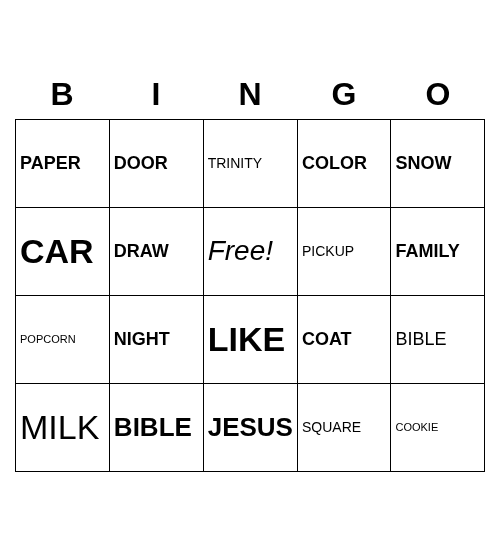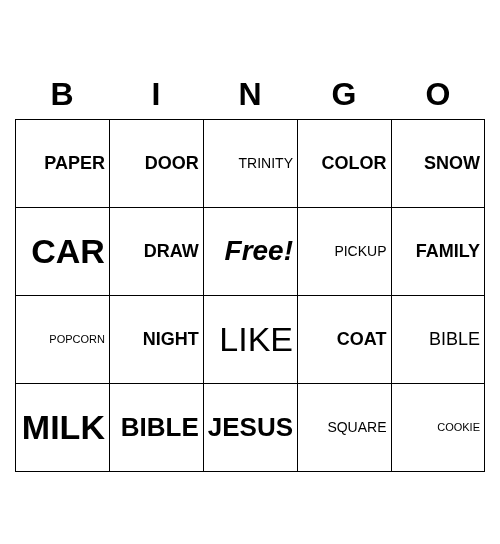--- a/index.html
+++ b/index.html
@@ -42,21 +42,21 @@
     }
 
     .bingo-grid {
       width: 100%;
       border-collapse: collapse;
       border: 1.5px solid #000;
     }
 
     .bingo-grid td {
       border: 1.5px solid #000;
-      text-align: right;
+      text-align: left;
       vertical-align: middle;
       height: 88px;
       width: 94px;
       padding: 4px;
     }
 
     .cell-text {
       display: block;
       line-height: 1.1;
     }
@@ -96,49 +96,49 @@
           </td>
         </tr>
         <tr>
           <td>
             <span class="cell-text" style="font-size: 34px; font-weight: bold;">CAR</span>
           </td>
           <td>
             <span class="cell-text" style="font-size: 18px; font-weight: bold;">DRAW</span>
           </td>
           <td>
-            <span class="cell-text" style="font-size: 28px; font-weight: bold; font-style: italic;">Free!</span>
+            <span class="cell-text" style="font-size: 28px; font-weight: normal; font-style: italic;">Free!</span>
           </td>
           <td>
             <span class="cell-text" style="font-size: 14px; font-weight: normal;">PICKUP</span>
           </td>
           <td>
             <span class="cell-text" style="font-size: 18px; font-weight: bold;">FAMILY</span>
           </td>
         </tr>
         <tr>
           <td>
             <span class="cell-text" style="font-size: 11px; font-weight: normal;">POPCORN</span>
           </td>
           <td>
             <span class="cell-text" style="font-size: 18px; font-weight: bold;">NIGHT</span>
           </td>
           <td>
-            <span class="cell-text" style="font-size: 34px; font-weight: normal;">LIKE</span>
+            <span class="cell-text" style="font-size: 34px; font-weight: bold;">LIKE</span>
           </td>
           <td>
             <span class="cell-text" style="font-size: 18px; font-weight: bold;">COAT</span>
           </td>
           <td>
             <span class="cell-text" style="font-size: 18px; font-weight: normal;">BIBLE</span>
           </td>
         </tr>
         <tr>
           <td>
-            <span class="cell-text" style="font-size: 34px; font-weight: bold;">MILK</span>
+            <span class="cell-text" style="font-size: 34px; font-weight: normal;">MILK</span>
           </td>
           <td>
             <span class="cell-text" style="font-size: 26px; font-weight: bold;">BIBLE</span>
           </td>
           <td>
             <span class="cell-text" style="font-size: 26px; font-weight: bold;">JESUS</span>
           </td>
           <td>
             <span class="cell-text" style="font-size: 14px; font-weight: normal;">SQUARE</span>
           </td>

